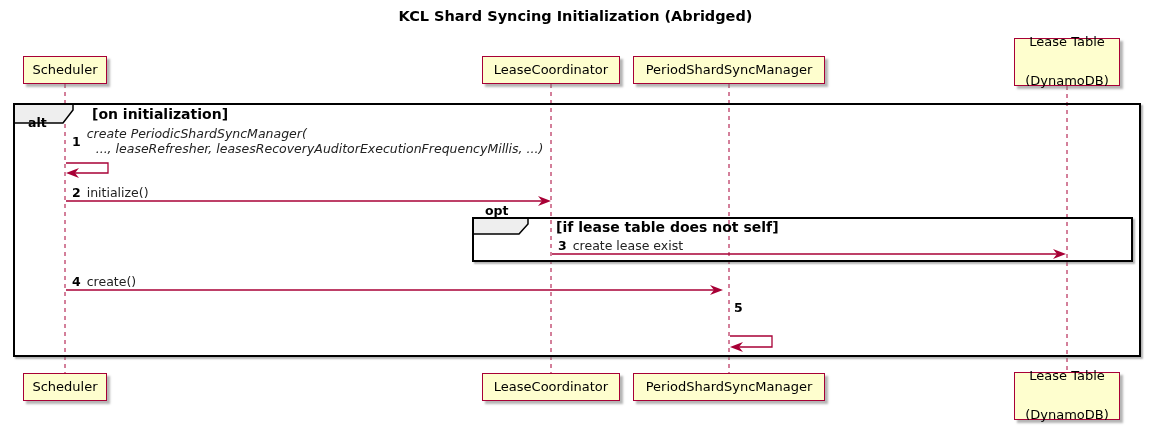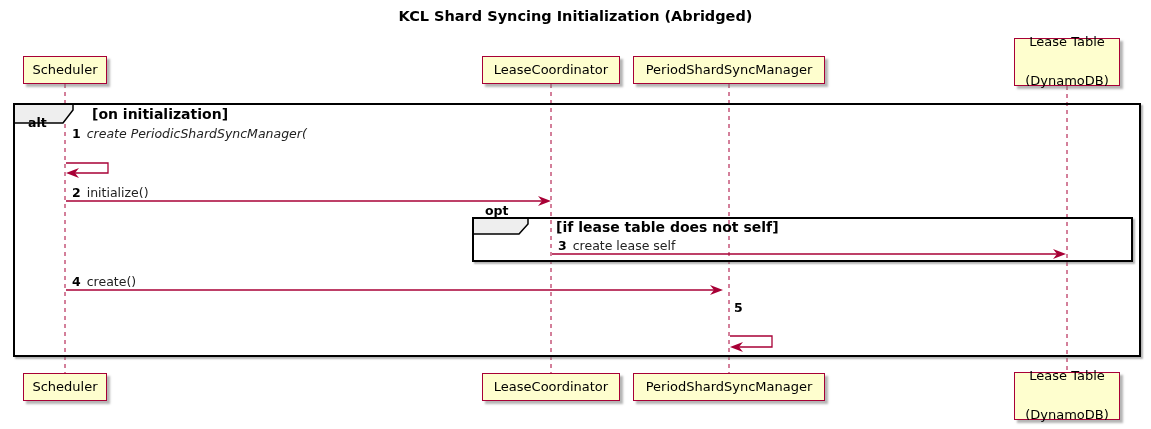--- a/index.html
+++ b/index.html
@@ -113,31 +113,32 @@
   </div>
   <div class="participant" style="left:1014px; top:372px; width:106px; height:48px;">
     <span>Lease Table</span>
     <span>(DynamoDB)</span>
   </div>
 
   <div class="msg" style="left:72px; top:126px;">
     <span class="num">1</span>
     <div class="lines">
       <div>create PeriodicShardSyncManager(</div>
+      <div class="indent">..., leaseRefresher, leasesRecoveryAuditorExecutionFrequencyMillis, ...)</div>
     </div>
   </div>
 
   <div class="msg" style="left:72px; top:185px;">
     <span class="num">2</span>
     <span>initialize()</span>
   </div>
 
   <div class="msg" style="left:558px; top:238px;">
     <span class="num">3</span>
-    <span>create lease self</span>
+    <span>create lease exist</span>
   </div>
 
   <div class="msg" style="left:72px; top:274px;">
     <span class="num">4</span>
     <span>create()</span>
   </div>
 
   <div class="msg" style="left:734px; top:300px;">
     <span class="num">5</span>
     <div class="lines">

